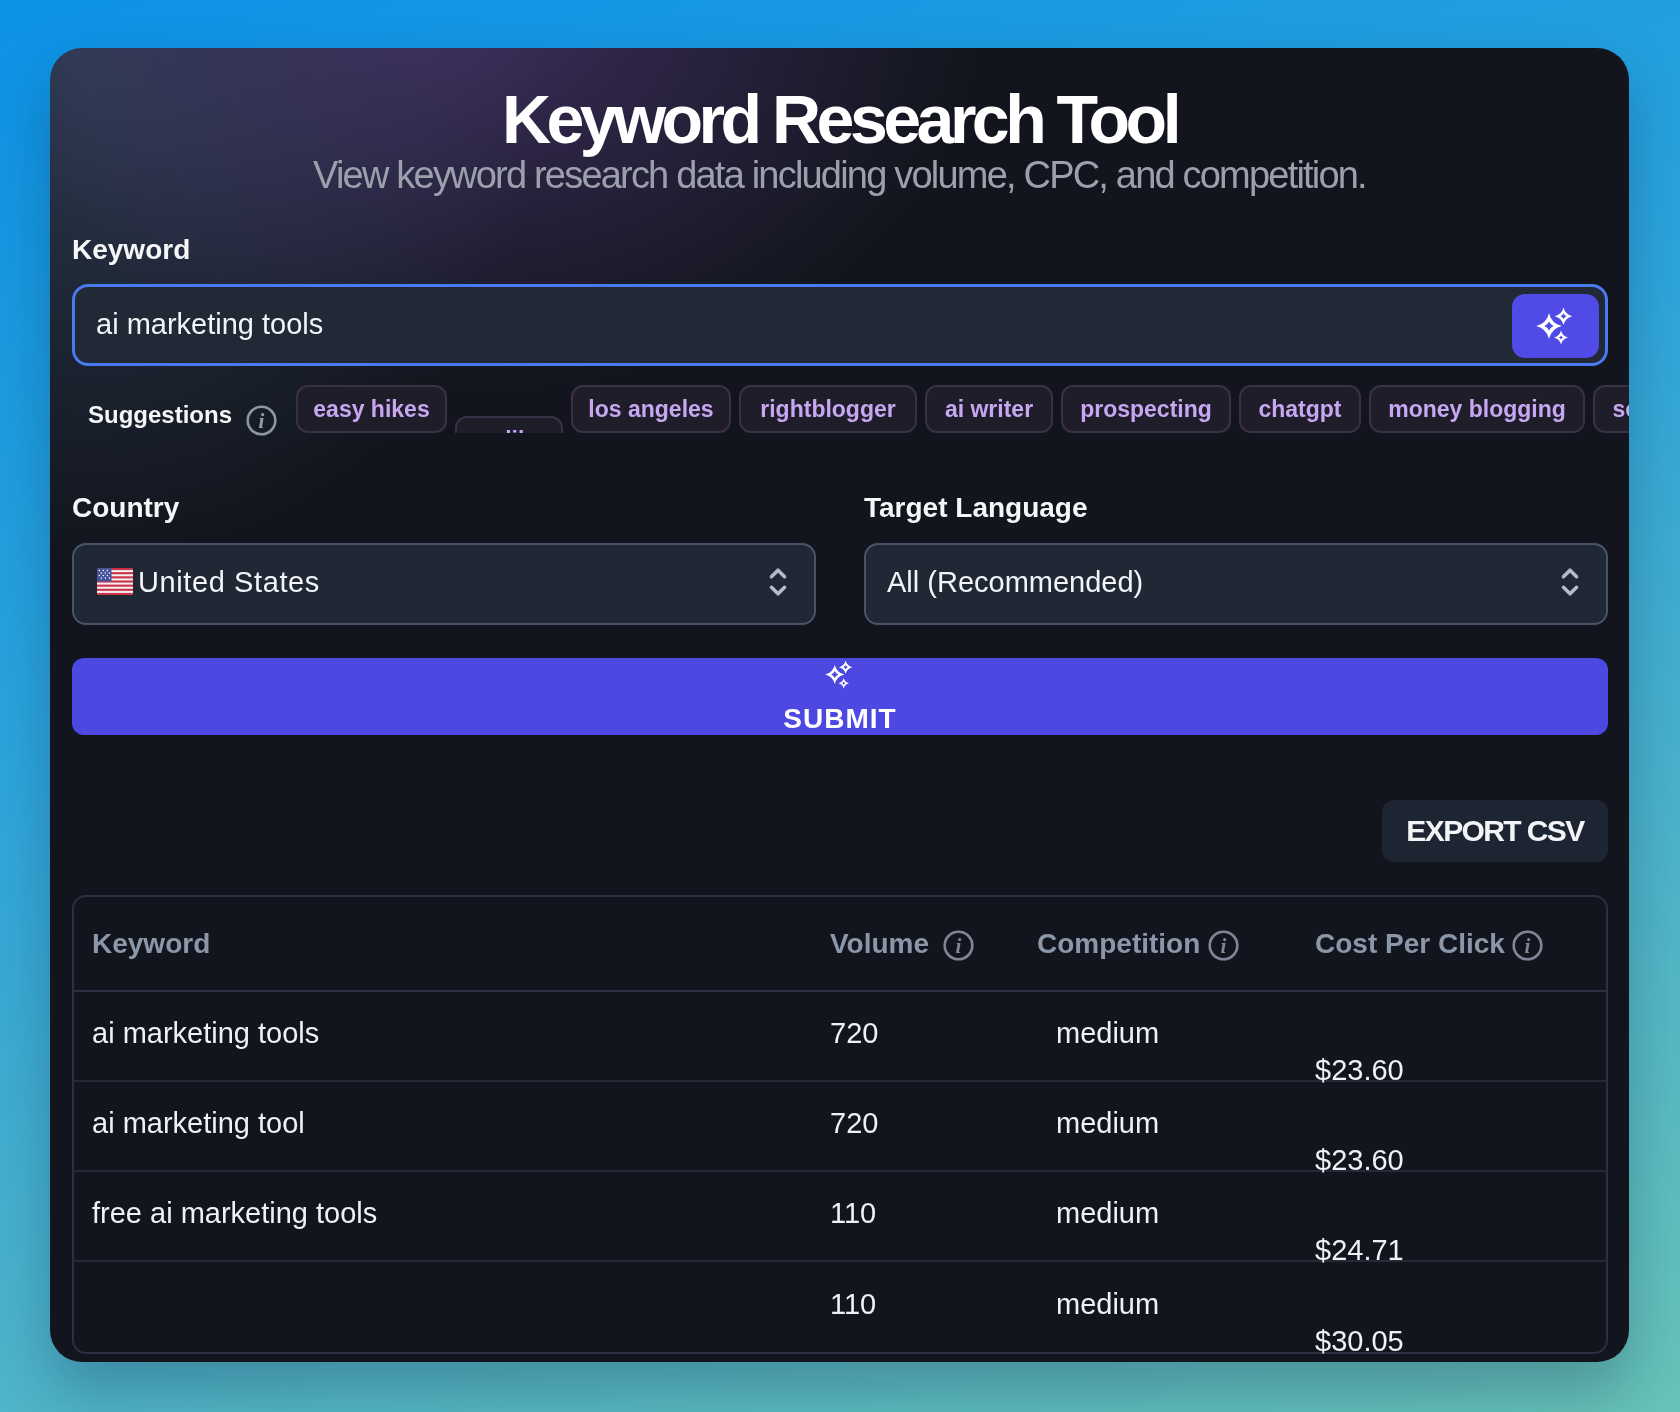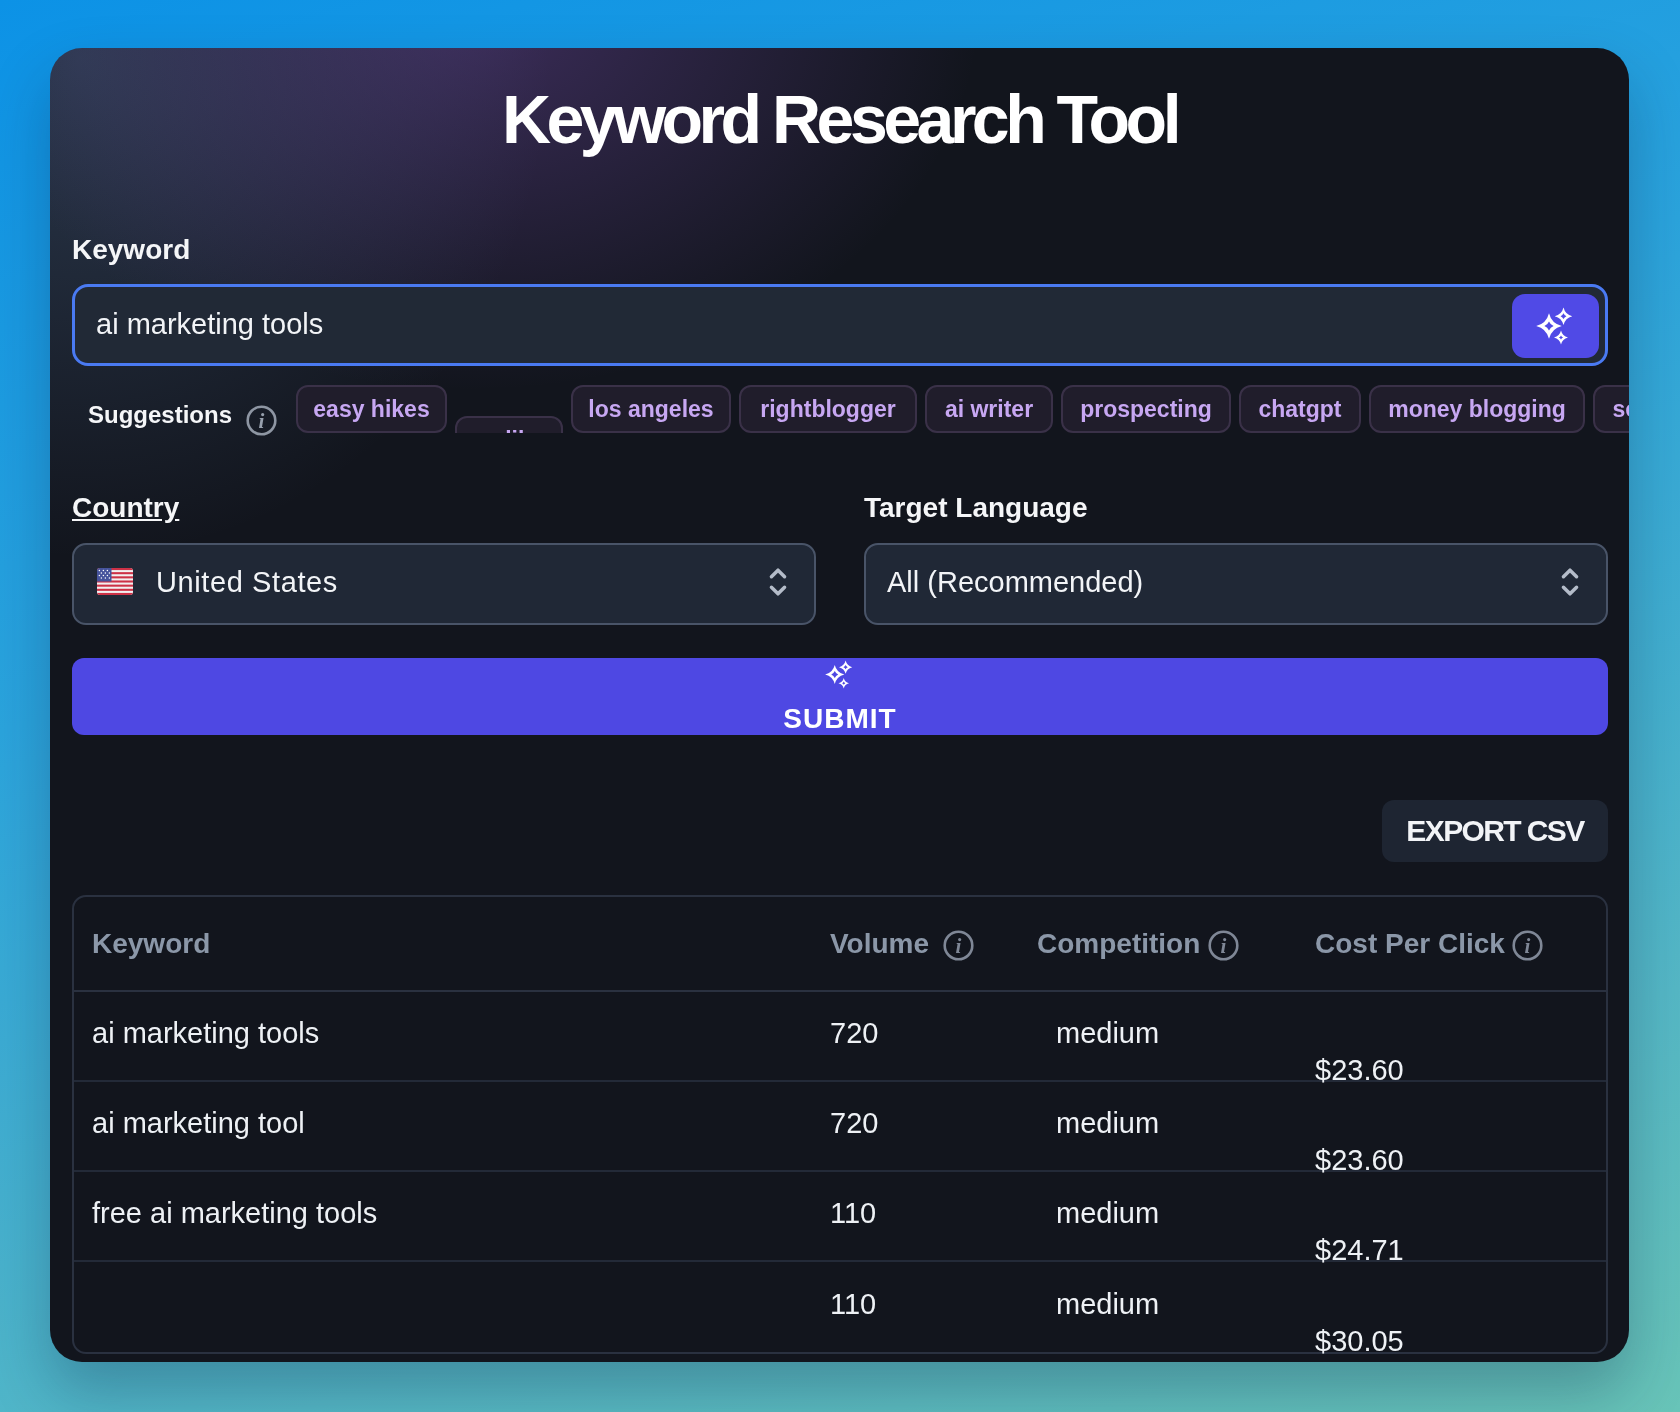--- a/index.html
+++ b/index.html
@@ -45,21 +45,21 @@
   .chips {
     top:337px; left:246px; width:1380px; height:48px; overflow:hidden;
     display:flex; gap:8px;
   }
   .chip {
     flex:0 0 auto; height:48px; line-height:44px; text-align:center;
     border:2px solid #3a3148; border-radius:12px;
     background:#201d2b;
     color:#c7a7f2; font-size:23px; font-weight:700;
   }
-  .country-label { top:444px; left:22px;text-decoration:underline; }
+  .country-label { top:444px; left:22px; }
   .lang-label { top:444px; left:814px; }
   .select {
     top:495px; height:82px; width:744px;
     background:#202836; border:2px solid #495468; border-radius:14px;
   }
   .sel-country { left:22px; }
   .sel-lang { left:814px; }
   .sel-text { font-size:29px; color:#f2f4f7; }
   .submit {
     top:610px; left:22px; width:1536px; height:77px;
@@ -84,20 +84,21 @@
   .cell { position:absolute; font-size:29px; color:#eef1f5; top:25px; }
   .c1 { left:18px; }
   .c2 { left:756px; }
   .c3 { left:982px; }
   .c4 { left:1241px;margin-top:37px; }
 </style>
 </head>
 <body>
 <div class="card">
   <div class="abs title">Keyword Research Tool</div>
+  <div class="abs subtitle">View keyword research data including volume, CPC, and competition.</div>
 
   <div class="abs label kw-label">Keyword</div>
   <div class="abs input"></div>
   <div class="abs input-text">ai marketing tools</div>
   <div class="abs spark-btn">
     <svg width="44" height="44" viewBox="0 0 44 44">
         <path fill-rule="evenodd" d="M15 9.2 Q17.56 19.44 27.8 22 Q17.56 24.56 15 34.8 Q12.44 24.56 2.2 22 Q12.44 19.44 15 9.2 Z M15 17.4 Q16.38 20.62 19.6 22 Q16.38 23.38 15 26.6 Q13.62 23.38 10.4 22 Q13.62 20.62 15 17.4 Z M29.5 3.4 Q31.26 10.44 38.3 12.2 Q31.26 13.96 29.5 21.0 Q27.74 13.96 20.7 12.2 Q27.74 10.44 29.5 3.4 Z M29.5 9.3 Q30.37 11.33 32.4 12.2 Q30.37 13.07 29.5 15.1 Q28.63 13.07 26.6 12.2 Q28.63 11.33 29.5 9.3 Z M27 26.5 Q28.4 32.1 34.0 33.5 Q28.4 34.9 27 40.5 Q25.6 34.9 20.0 33.5 Q25.6 32.1 27 26.5 Z M27 31.4 Q27.63 32.87 29.1 33.5 Q27.63 34.13 27 35.6 Q26.37 34.13 24.9 33.5 Q26.37 32.87 27 31.4 Z " fill="#ffffff"></path>
       </svg>
   </div>
 
@@ -149,21 +150,21 @@
           <circle cx="12.4" cy="5.1" r="0.75"></circle>
         <circle cx="2.4" cy="7.6" r="0.75"></circle>
           <circle cx="6.4" cy="7.6" r="0.75"></circle>
           <circle cx="10.4" cy="7.6" r="0.75"></circle>
         <circle cx="4.4" cy="10.1" r="0.75"></circle>
           <circle cx="8.4" cy="10.1" r="0.75"></circle>
           <circle cx="12.4" cy="10.1" r="0.75"></circle>
       </g>
     </g>
   </svg>
-  <div class="abs sel-text" style="top:518px;left:106px;letter-spacing:0.6px;">United States</div>
+  <div class="abs sel-text" style="top:518px;left:88px;letter-spacing:0.6px;">United States</div>
   <div class="abs sel-text" style="top:518px;left:837px;">All (Recommended)</div>
   <svg class="abs" style="top:513px;left:707px;" width="42" height="42" viewBox="0 0 24 24" fill="none" stroke="#b4bcc9" stroke-width="2" stroke-linecap="round" stroke-linejoin="round">
     <path d="M8.25 15L12 18.75 15.75 15M8.25 9L12 5.25 15.75 9"></path>
   </svg>
   <svg class="abs" style="top:513px;left:1499px;" width="42" height="42" viewBox="0 0 24 24" fill="none" stroke="#b4bcc9" stroke-width="2" stroke-linecap="round" stroke-linejoin="round">
     <path d="M8.25 15L12 18.75 15.75 15M8.25 9L12 5.25 15.75 9"></path>
   </svg>
 
   <div class="abs submit">
     <svg width="44" height="44" viewBox="0 0 44 44">

